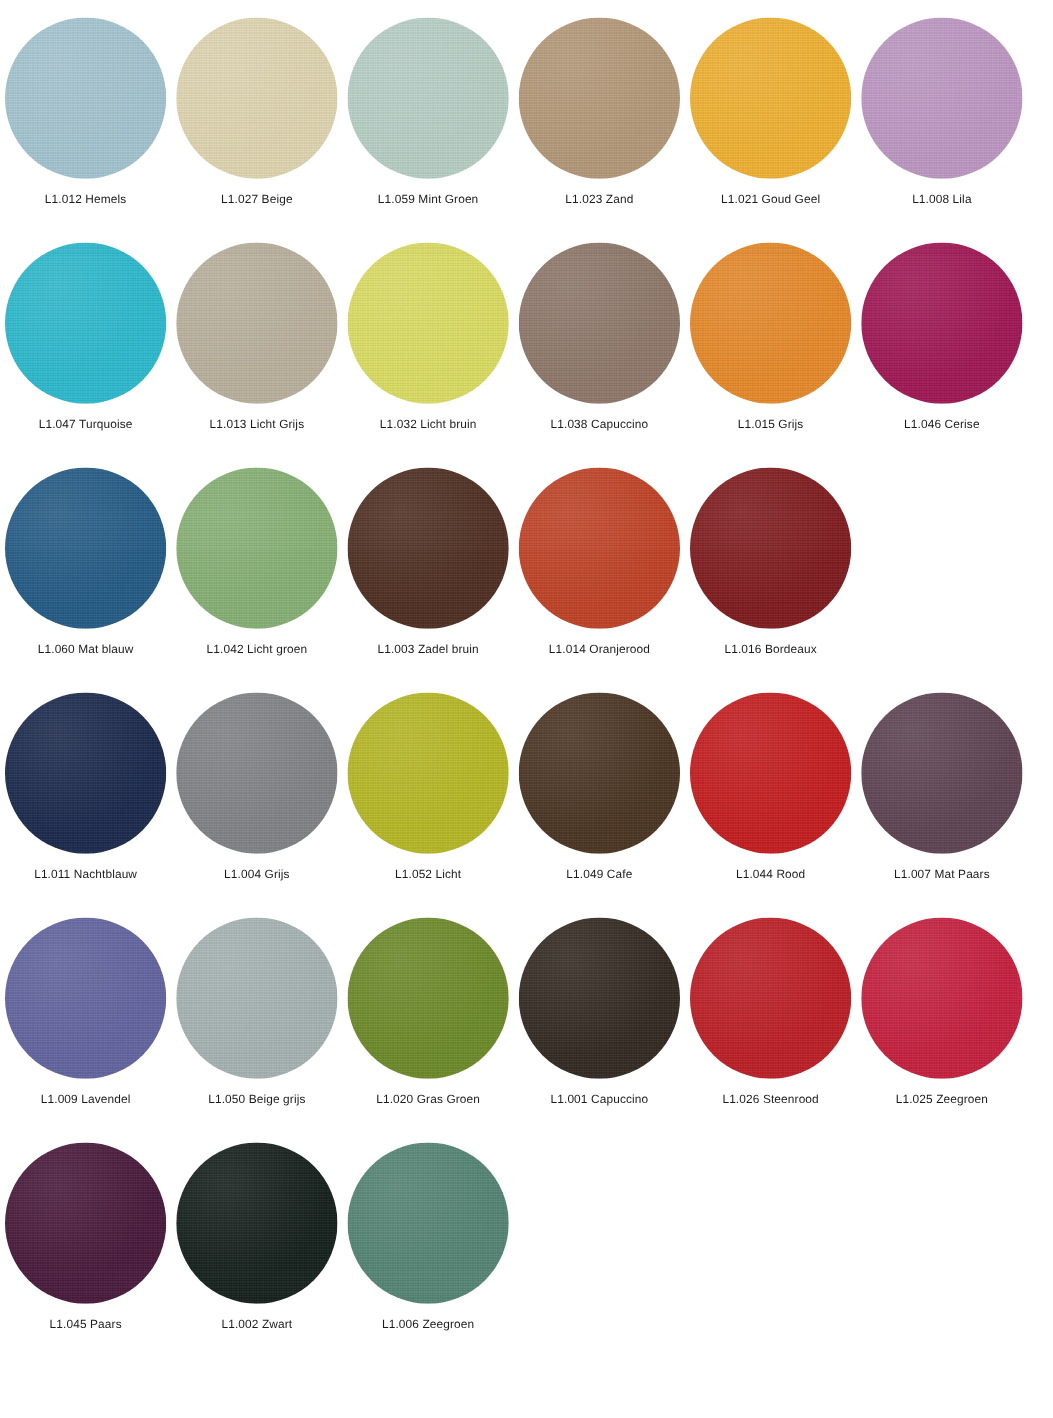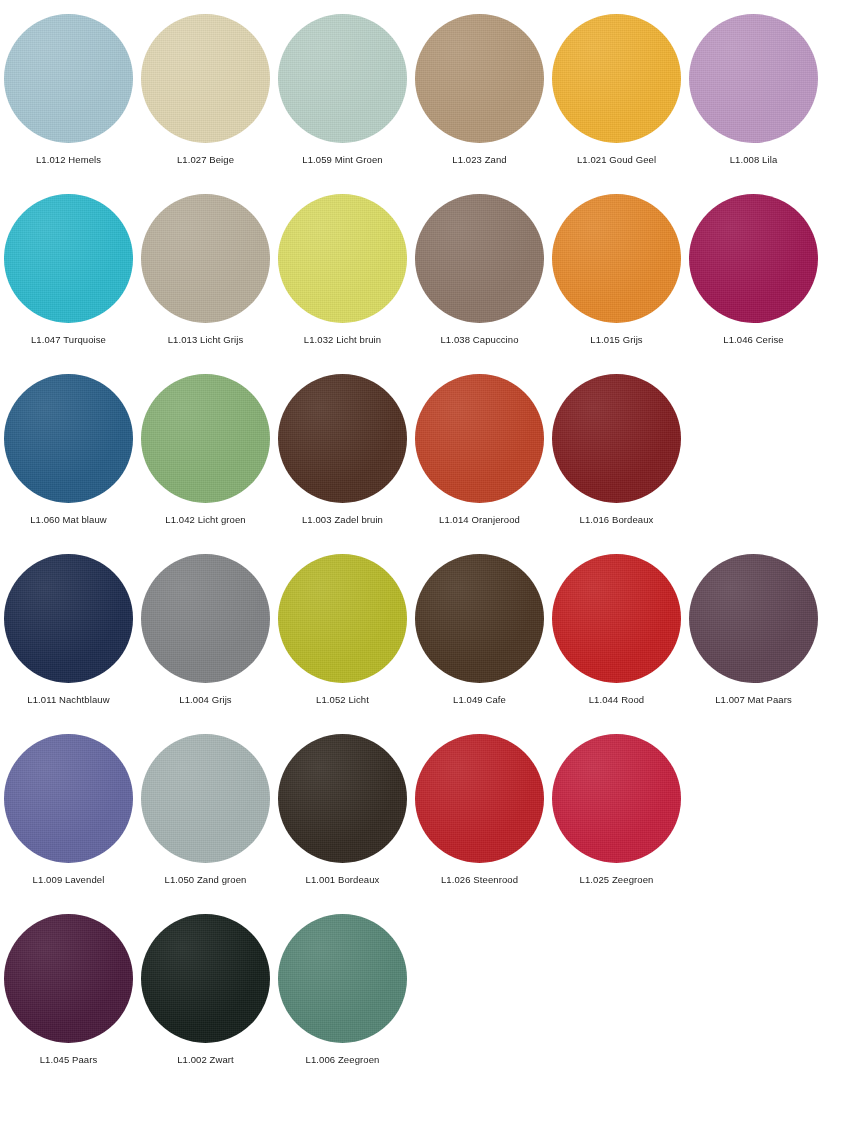--- a/index.html
+++ b/index.html
@@ -163,25 +163,29 @@
         <div class="swatch-label">L1.007 Mat Paars</div>
       </div>
     </div>
     <div class="swatch-row">
       <div class="swatch-cell">
         <div class="swatch-disc" title="#6365A0" style="background-color: rgb(99, 101, 160);"></div>
         <div class="swatch-label">L1.009 Lavendel</div>
       </div>
       <div class="swatch-cell">
         <div class="swatch-disc" title="#A5B2B1" style="background-color: rgb(165, 178, 177);"></div>
-        <div class="swatch-label">L1.050 Zand groen</div>
+        <div class="swatch-label">L1.050 Beige grijs</div>
+      </div>
+      <div class="swatch-cell">
+        <div class="swatch-disc" title="#6E8B2B" style="background-color: rgb(110, 139, 43);"></div>
+        <div class="swatch-label">L1.020 Gras Groen</div>
       </div>
       <div class="swatch-cell">
         <div class="swatch-disc" title="#332A22" style="background-color: rgb(51, 42, 34);"></div>
-        <div class="swatch-label">L1.001 Bordeaux</div>
+        <div class="swatch-label">L1.001 Capuccino</div>
       </div>
       <div class="swatch-cell">
         <div class="swatch-disc" title="#BC2027" style="background-color: rgb(188, 32, 39);"></div>
         <div class="swatch-label">L1.026 Steenrood</div>
       </div>
       <div class="swatch-cell">
         <div class="swatch-disc" title="#C5203E" style="background-color: rgb(197, 32, 62);"></div>
         <div class="swatch-label">L1.025 Zeegroen</div>
       </div>
     </div>

